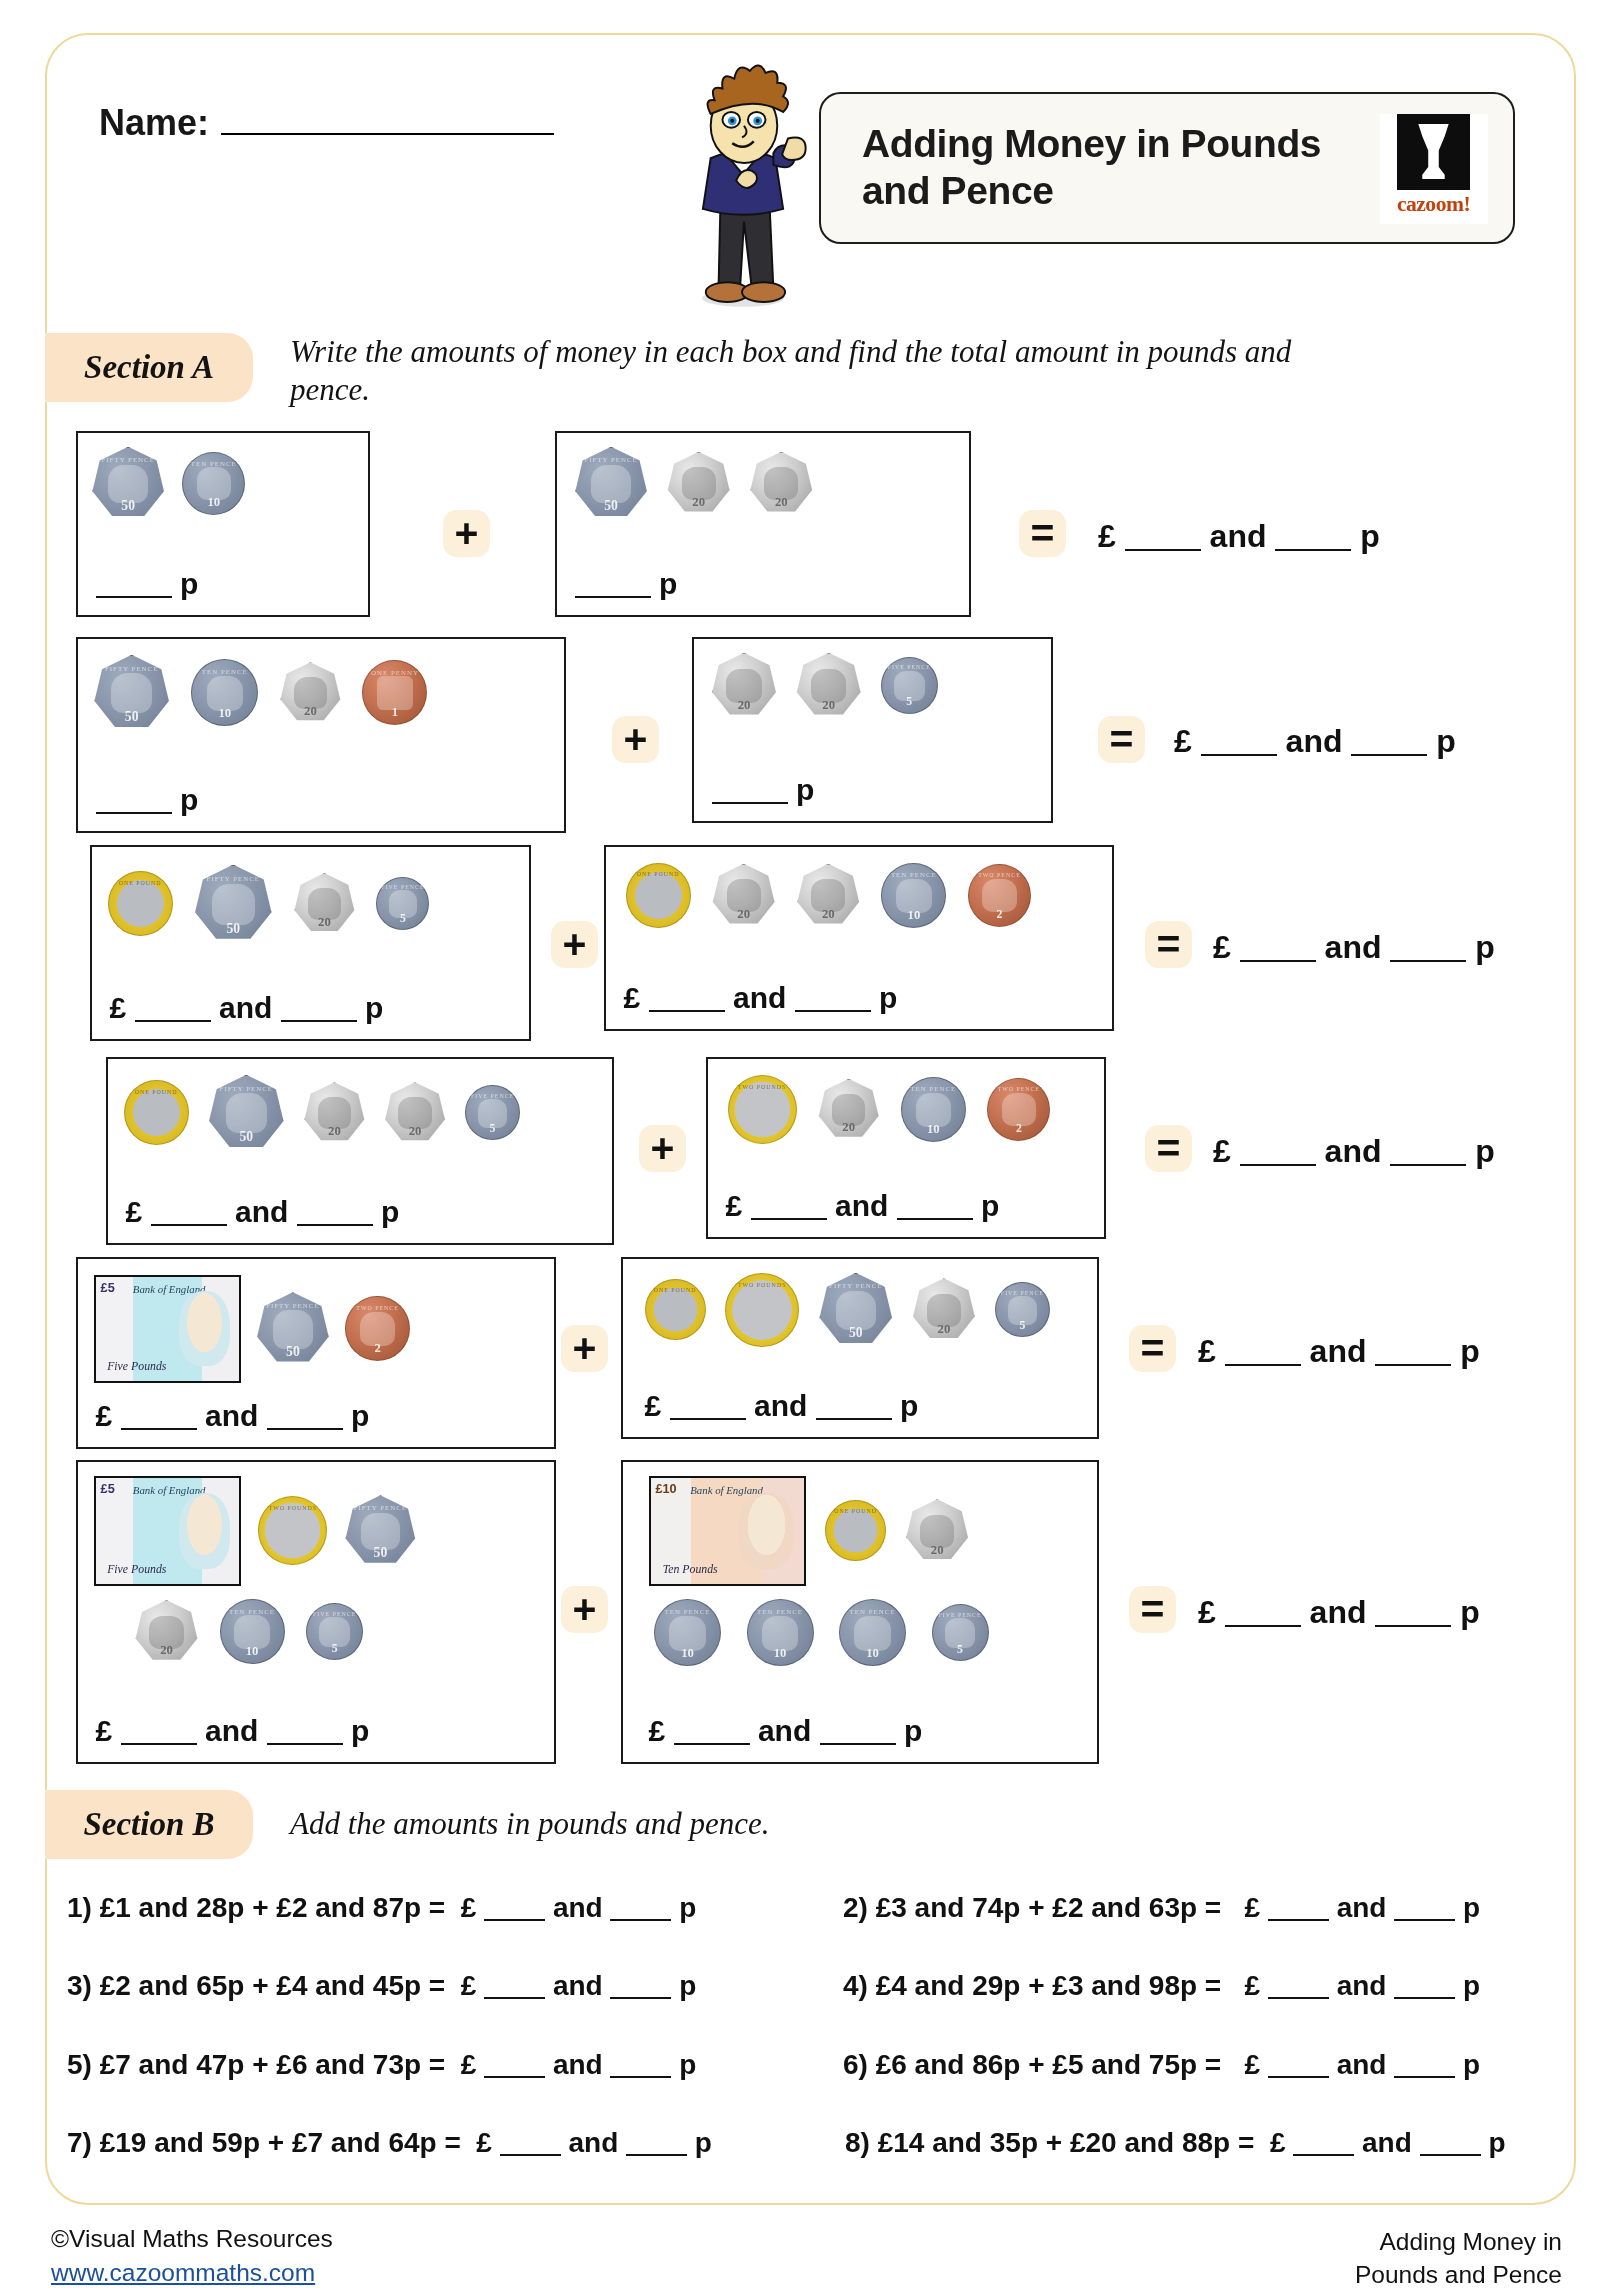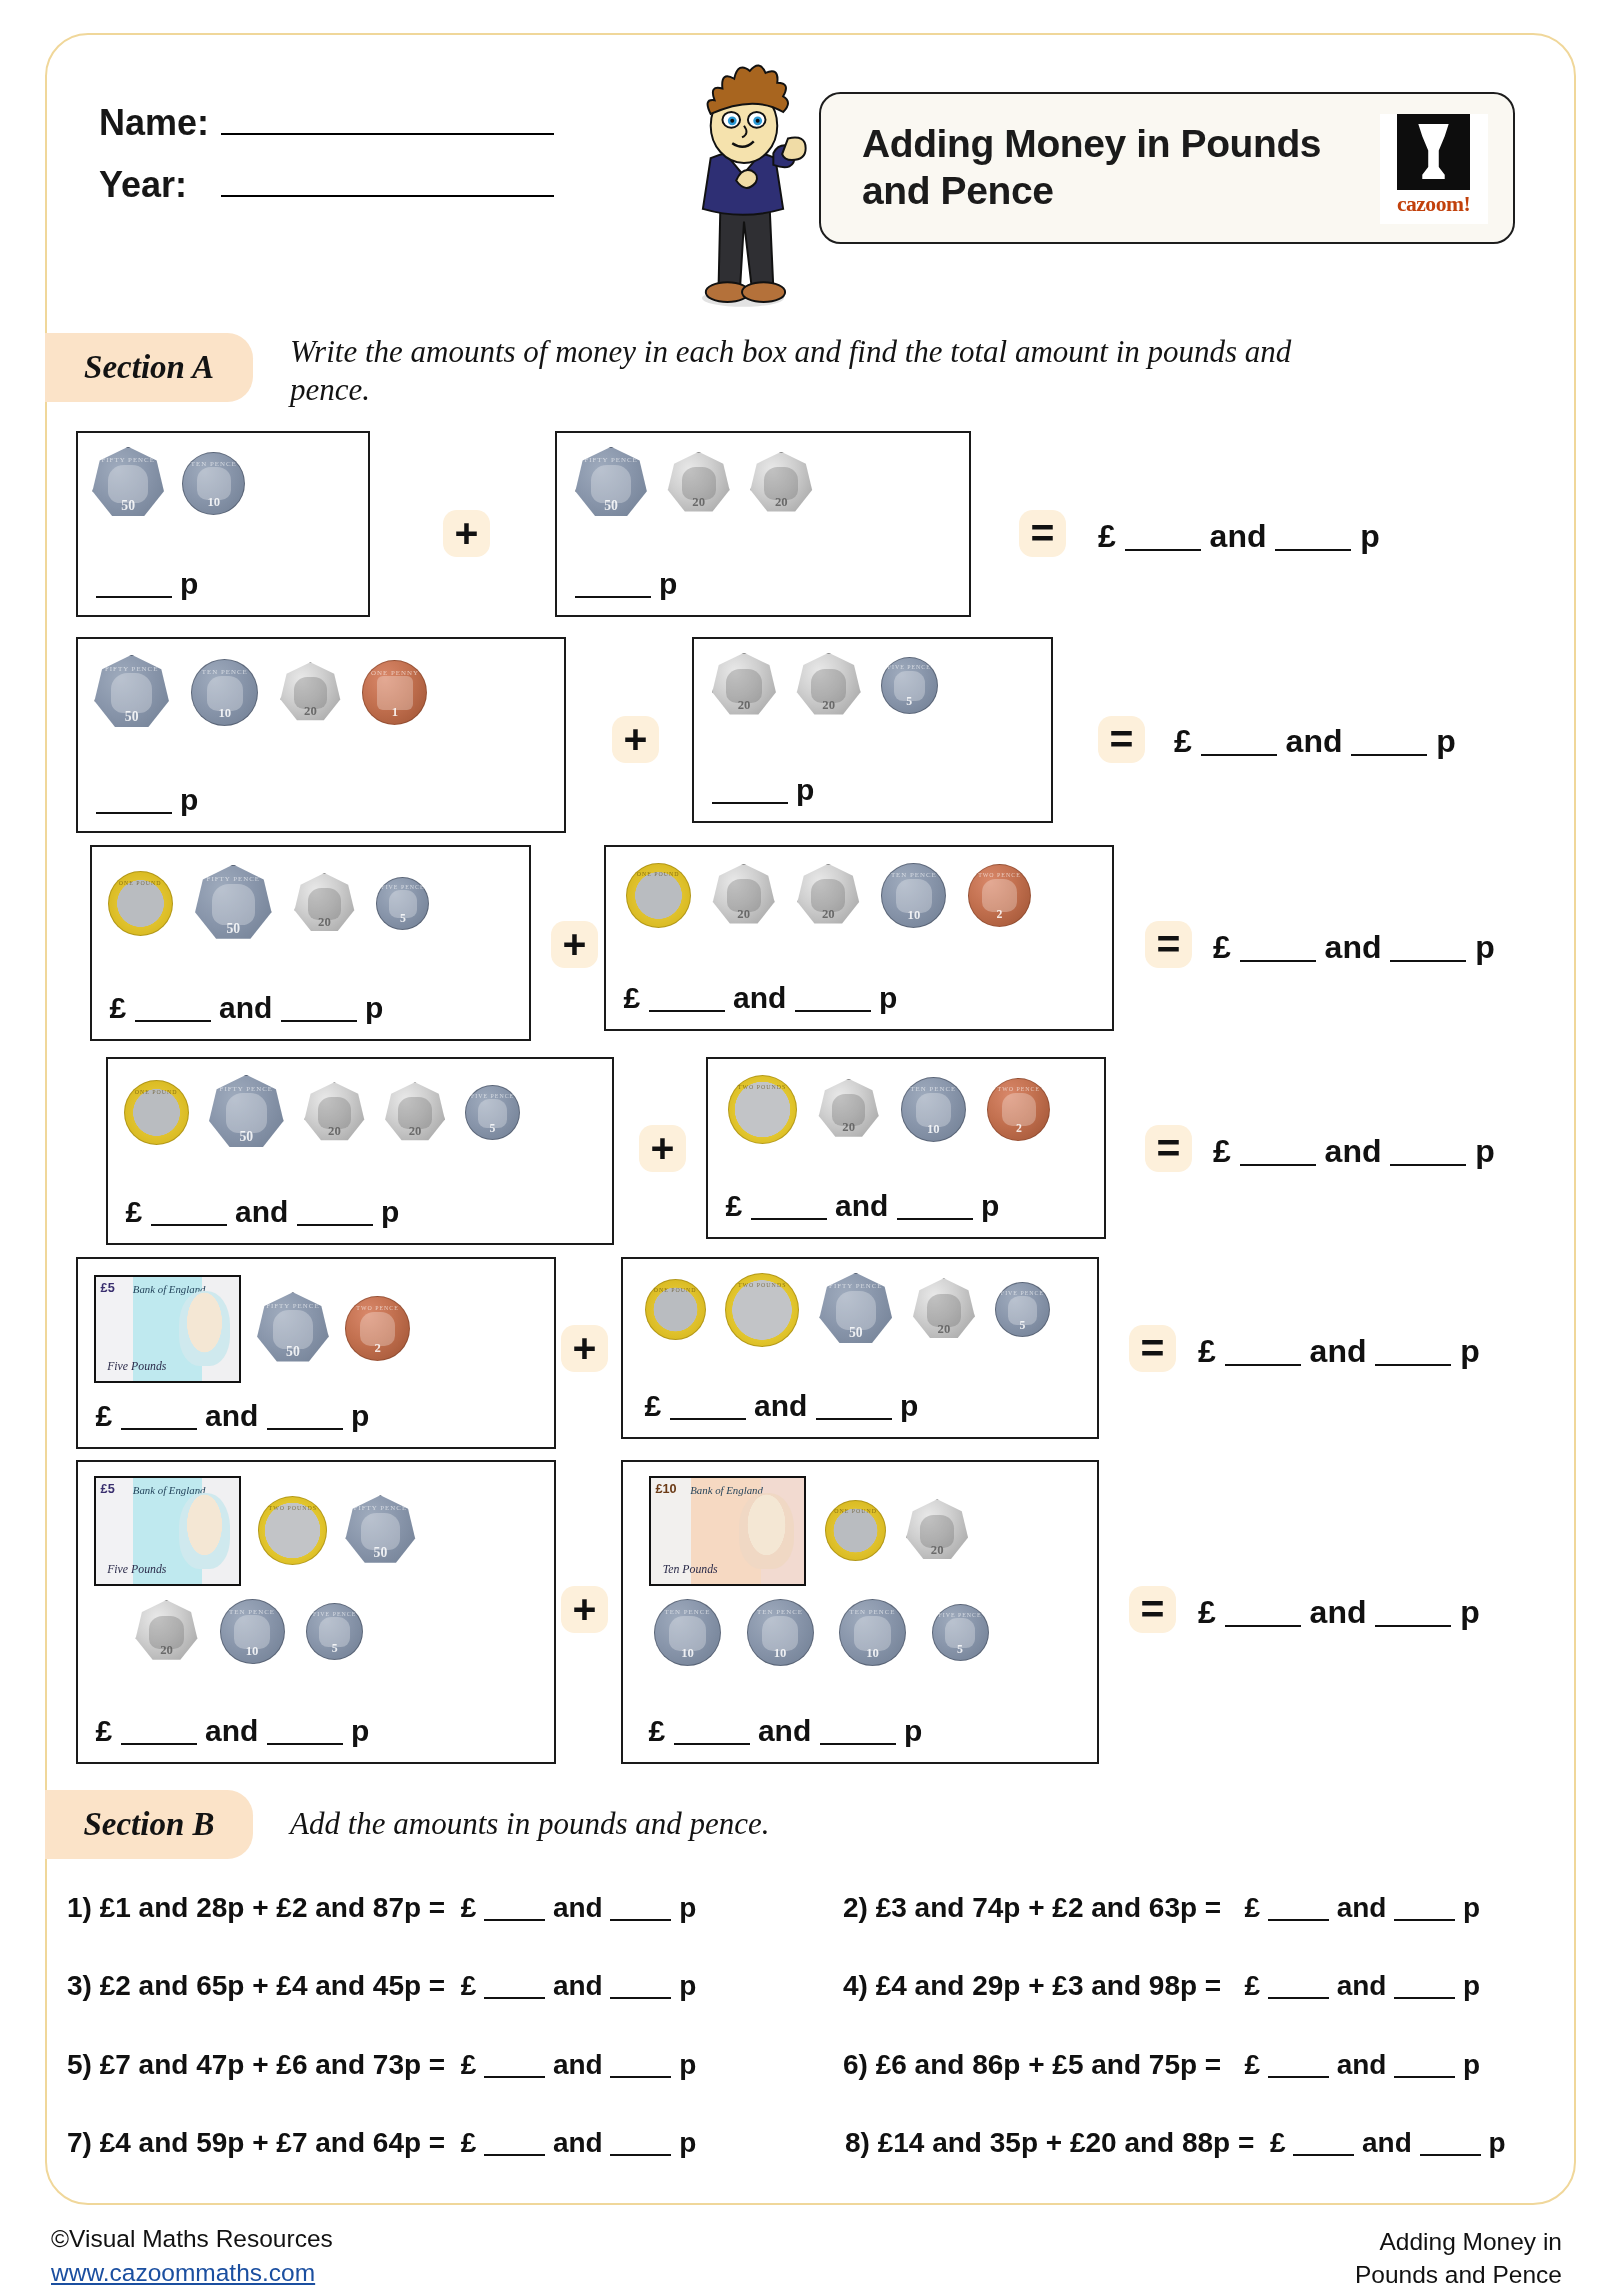--- a/index.html
+++ b/index.html
@@ -160,24 +160,20 @@
 
 <div class="page-frame"></div>
 
 <div class="header">
 
   <div class="namefields">
     <div class="nf-row">
       <span class="nf-label">Name:</span>
       <span class="nf-line"></span>
     </div>
-    <div class="nf-row">
-      <span class="nf-label">Year:</span>
-      <span class="nf-line"></span>
-    </div>
   </div>
 
   <svg class="mascot" viewBox="0 0 190 260">
     <ellipse cx="95" cy="248" rx="42" ry="9" fill="#e2e2e2"></ellipse>
 
     <path d="M72 150 L70 238 L92 238 L96 170 L104 238 L126 238 L122 150 Z" fill="#2f2f33" stroke="#111" stroke-width="2"></path>
 
     <ellipse cx="79" cy="242" rx="22" ry="10" fill="#b4713a" stroke="#111" stroke-width="2"></ellipse>
     <ellipse cx="116" cy="242" rx="22" ry="10" fill="#b4713a" stroke="#111" stroke-width="2"></ellipse>
 
@@ -609,21 +605,21 @@
   &nbsp;£ <span class="blank b-sm"></span> and <span class="blank b-sm"></span> p
 </div>
 <div class="qrow" style="left:843px;top:2049px;">
   <span>6)</span>
   <span>£6 and 86p + £5 and 75p =</span>
   &nbsp;&nbsp;£ <span class="blank b-sm"></span> and <span class="blank b-sm"></span> p
 </div>
 
 <div class="qrow" style="left:67px;top:2127px;">
   <span>7)</span>
-  <span>£4 and 59p + £7 and 64p =</span>
+  <span>£19 and 59p + £7 and 64p =</span>
   &nbsp;£ <span class="blank b-sm"></span> and <span class="blank b-sm"></span> p
 </div>
 <div class="qrow" style="left:845px;top:2127px;">
   <span>8)</span>
   <span>£14 and 35p + £20 and 88p =</span>
   &nbsp;£ <span class="blank b-sm"></span> and <span class="blank b-sm"></span> p
 </div>
 
 <div class="footer-left">
   <span>©Visual Maths Resources</span>

